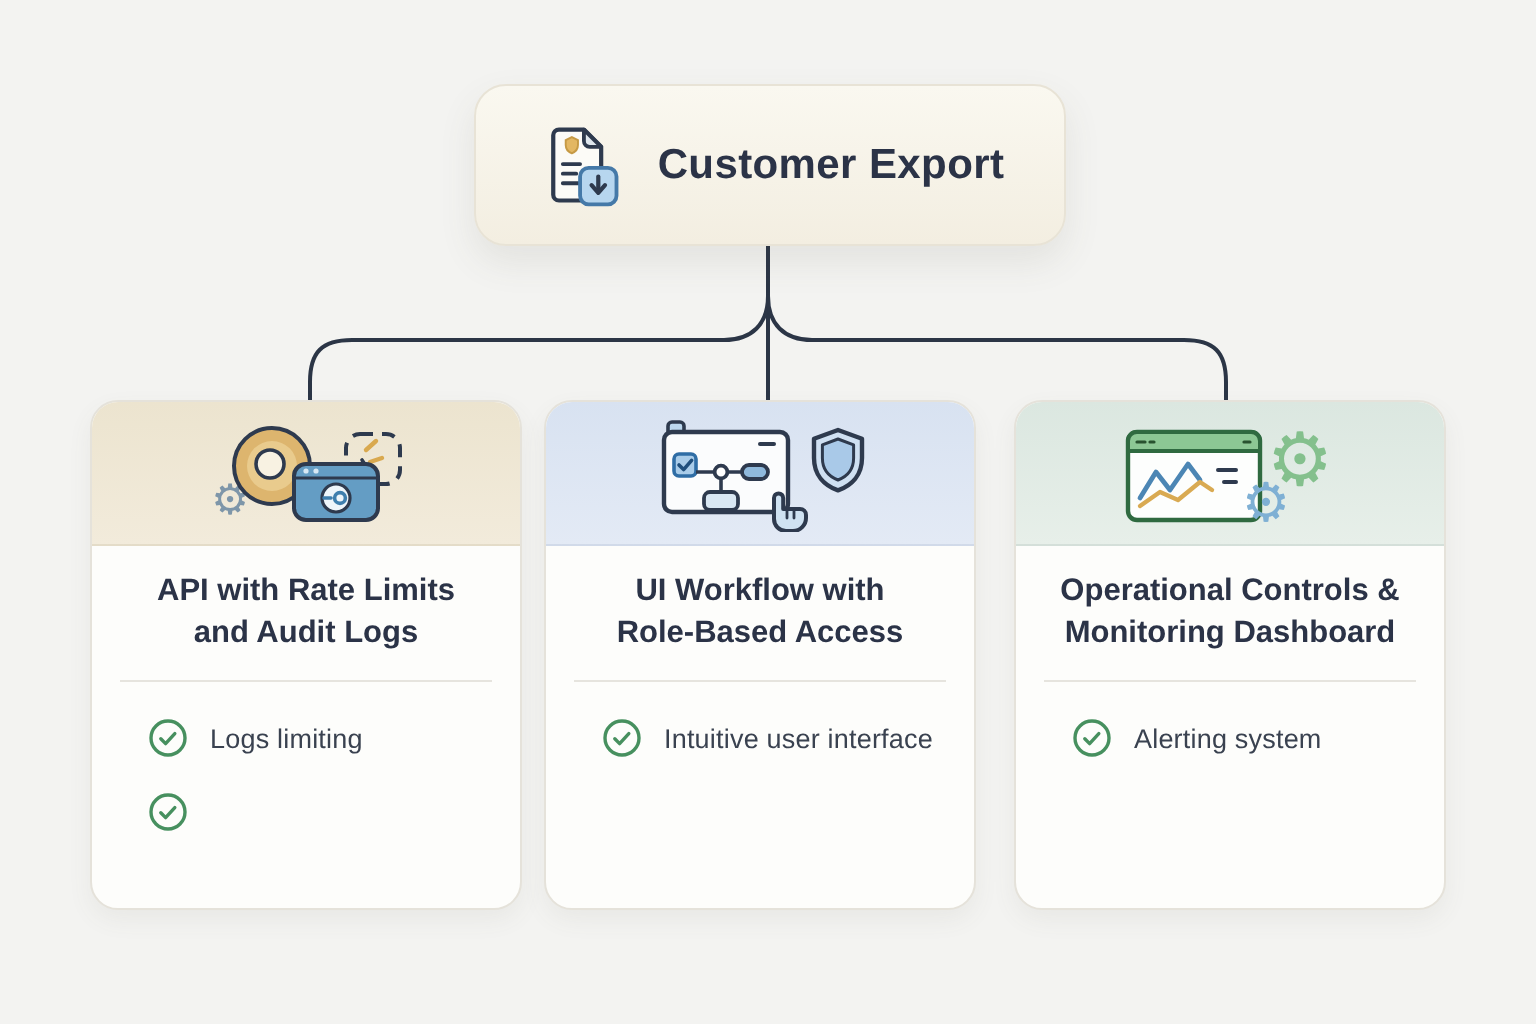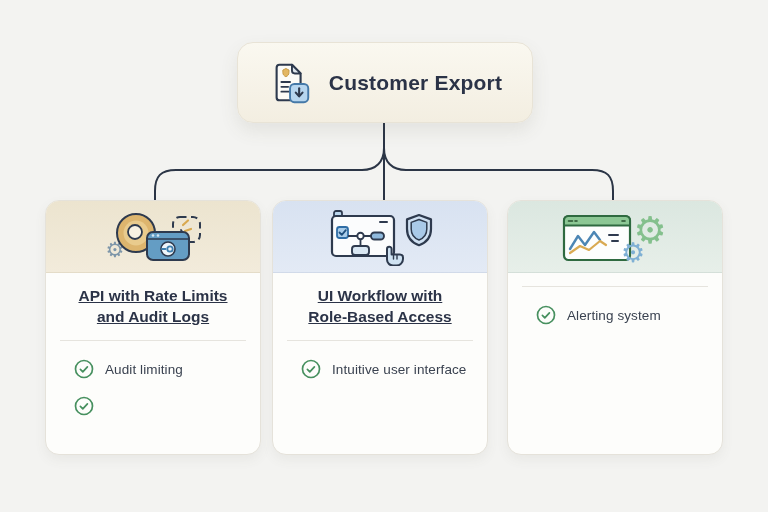--- a/index.html
+++ b/index.html
@@ -36,21 +36,21 @@
   }
   .card-1{left:45px;}
   .card-2{left:272px;}
   .card-3{left:507px;}
   .card-header{
     height:72px;display:flex;align-items:center;justify-content:center;
     border-bottom:1px solid rgba(0,0,0,.03);
   }
   .card-title{
     margin-top:12px;text-align:center;white-space:pre-line;
-    font-size:15.5px;line-height:21px;font-weight:700;color:var(--title-color);text-decoration:underline;
+    font-size:15.5px;line-height:21px;font-weight:700;color:var(--title-color);
   }
   .divider{border-top:1px solid #e6e4de;margin:13px 14px 0 14px;}
   .checklist{padding:3px 10px 0 28px;}
   .check-row{display:flex;align-items:center;gap:11px;margin-top:13px;height:24px;}
   .check-row span{font-size:13.5px;font-weight:500;color:var(--item-color);letter-spacing:.1px;}
   .check-icon{flex:0 0 auto;}
   .check-icon circle{stroke:var(--check-green);}
   .check-icon path{stroke:var(--check-green);}
   .icon-cluster text{font-family:"DejaVu Sans",sans-serif;}
 </style>
@@ -100,21 +100,21 @@
     </div>
     <div class="card-title">API with Rate Limits
 and Audit Logs</div>
     <div class="divider"></div>
     <div class="checklist">
       <div class="check-row">
         <svg class="check-icon" width="20" height="20" viewBox="0 0 20 20">
           <circle cx="10" cy="10" r="8.5" fill="none" stroke-width="1.7"></circle>
           <path d="M6.4,10.4 l2.4,2.4 4.6,-5" fill="none" stroke-width="1.7" stroke-linecap="round" stroke-linejoin="round"></path>
         </svg>
-        <span>Audit limiting</span>
+        <span>Logs limiting</span>
       </div>
       <div class="check-row">
         <svg class="check-icon" width="20" height="20" viewBox="0 0 20 20">
           <circle cx="10" cy="10" r="8.5" fill="none" stroke-width="1.7"></circle>
           <path d="M6.4,10.4 l2.4,2.4 4.6,-5" fill="none" stroke-width="1.7" stroke-linecap="round" stroke-linejoin="round"></path>
         </svg>
       </div>
     </div>
   </div>
 
@@ -163,20 +163,22 @@
         <path d="M5,12.5 a4.5,4.5 0 0 1 4.5,-4.5 h57 a4.5,4.5 0 0 1 4.5,4.5 v5 h-66 z" fill="#8cc794" stroke="#2f6a40" stroke-width="2"></path>
         <path d="M9.5,13 h4 M16,13 h2" stroke="#28522f" stroke-width="1.6" stroke-linecap="round"></path>
         <path d="M63,13 h3" stroke="#28522f" stroke-width="1.6" stroke-linecap="round"></path>
         <polyline points="11,41 19,28 26,37 35,24 41,32" fill="none" stroke="#4c86b4" stroke-width="2.4" stroke-linecap="round" stroke-linejoin="round"></polyline>
         <polyline points="11,45 21,38 30,42 41,33 47,37" fill="none" stroke="#d9aa52" stroke-width="2.2" stroke-linecap="round" stroke-linejoin="round"></polyline>
         <path d="M50,27 h9 M53,33 h6" stroke="#2e3a4e" stroke-width="2" stroke-linecap="round"></path>
         <text x="91" y="22" font-size="37" fill="#84c08d" text-anchor="middle" dominant-baseline="central">⚙</text>
         <text x="74" y="44" font-size="27" fill="#7fb0d4" text-anchor="middle" dominant-baseline="central">⚙</text>
       </svg>
     </div>
+    <div class="card-title">Operational Controls &amp;
+Monitoring Dashboard</div>
     <div class="divider"></div>
     <div class="checklist">
       <div class="check-row">
         <svg class="check-icon" width="20" height="20" viewBox="0 0 20 20">
           <circle cx="10" cy="10" r="8.5" fill="none" stroke-width="1.7"></circle>
           <path d="M6.4,10.4 l2.4,2.4 4.6,-5" fill="none" stroke-width="1.7" stroke-linecap="round" stroke-linejoin="round"></path>
         </svg>
         <span>Alerting system</span>
       </div>
     </div>

